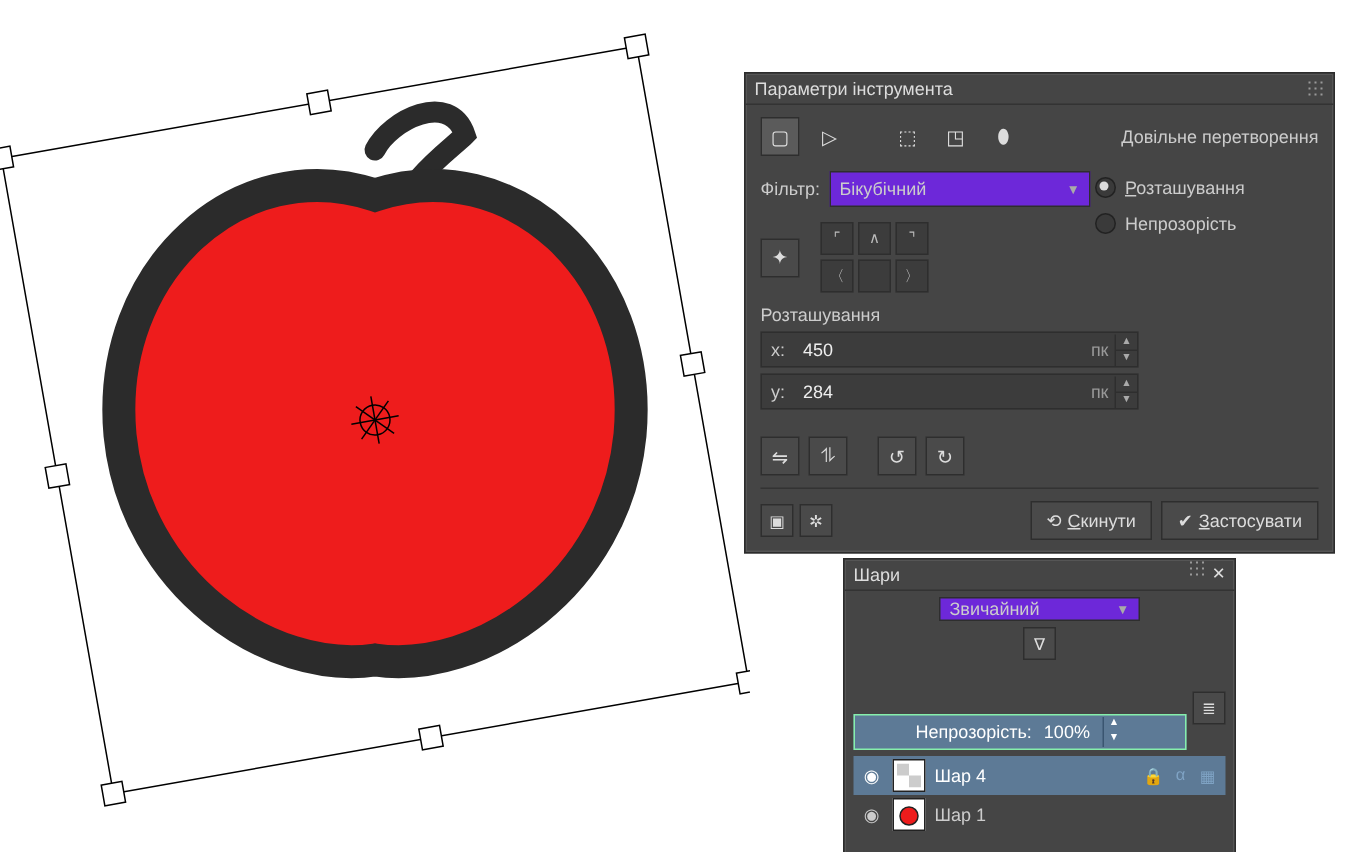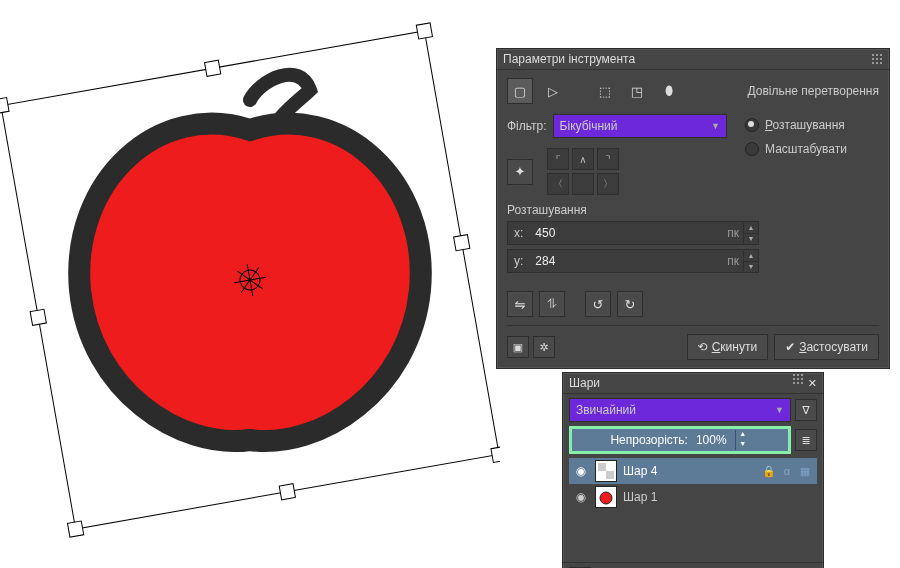--- a/index.html
+++ b/index.html
@@ -119,22 +119,23 @@
     background: #3c3c3c;
     display: flex; align-items: center; justify-content: center;
     font-size: 10px; color: #bbb; cursor: pointer;
   }
   
   .opacity-bar {
     height: 22px;
     background: #5d7a96;
     display: flex; align-items: center; justify-content: center;
     color: #fff; gap: 8px;
-    border: 3px solid #86efac;
+    border: 1px solid #86efac;
     flex: 1;
+    margin-top: 32px;
   }
   .opacity-bar .step {
     width: 14px; display: flex; flex-direction: column;
     border-left: 1px solid #3a5570;
   }
   .opacity-bar .step div { height: 10px; font-size: 7px; text-align: center;}
   .layer-row {
     display: flex; align-items: center;
     height: 26px; gap: 6px;
     padding: 0 4px;
@@ -214,21 +215,21 @@
         <span class="icon-btn toggled">▢</span>
         <span class="icon-btn" style="border:none; background:none;">▷</span>
         <span style="width:12px;"></span>
         <span class="icon-btn" style="border:none; background:none;">⬚</span>
         <span class="icon-btn" style="border:none; background:none;">◳</span>
         <span class="icon-btn" style="border:none; background:none;">⬮</span>
       </div>
       <span class="label">Довільне перетворення</span>
     </div>
 
-    <div class="row" style="align-items:flex-start; gap:18px;">
+    <div class="row" style="align-items:flex-start; gap:3px;">
 
       <div style="flex:0 0 220px;">
         <div class="row" style="margin-bottom:10px;">
           <span class="label">Фільтр:</span>
           <div class="select" style="flex:1;">
             <span>Бікубічний</span>
             <span class="arrow">▼</span>
           </div>
         </div>
         <div class="row" style="gap:14px;">
@@ -244,21 +245,21 @@
         </div>
       </div>
 
       <div style="display:flex; flex-direction:column; gap:2px;">
         <div class="radio-row">
           <span class="radio checked"></span>
           <span><span class="under">Р</span><span>озташування</span></span>
         </div>
         <div class="radio-row">
           <span class="radio"></span>
-          <span>Масштабувати</span>
+          <span>Непрозорість</span>
         </div>
       </div>
     </div>
 
     <div class="section-title">Розташування</div>
     <div class="row" style="margin-bottom:4px;">
       <div class="spin" style="max-width:250px;">
         <span class="lbl">x:</span>
         <span class="val">450</span>
         <span class="unit">пк</span>
@@ -311,21 +312,21 @@
 
 <div class="panel" style="left:562px; top:372px; width:260px;">
   <div class="panel-header">
     <span>Шари</span>
     <span style="display:flex; gap:4px;">
       <span class="grab-icon"></span>
       <span style="font-size:11px; cursor:pointer;">✕</span>
     </span>
   </div>
   <div style="padding:4px 6px;">
-    <div class="row" style="gap:4px; margin-bottom:4px;">
+    <div class="row" style="gap:4px; margin-bottom:4px;flex-direction:column;">
       <div class="select" style="flex:1;">
         <span>Звичайний</span>
         <span class="arrow">▼</span>
       </div>
       <span class="icon-btn small">∇</span>
     </div>
     <div class="row" style="gap:4px; margin-bottom:4px;">
       <div class="opacity-bar">
         <span>Непрозорість:</span>
         <span>100%</span>

